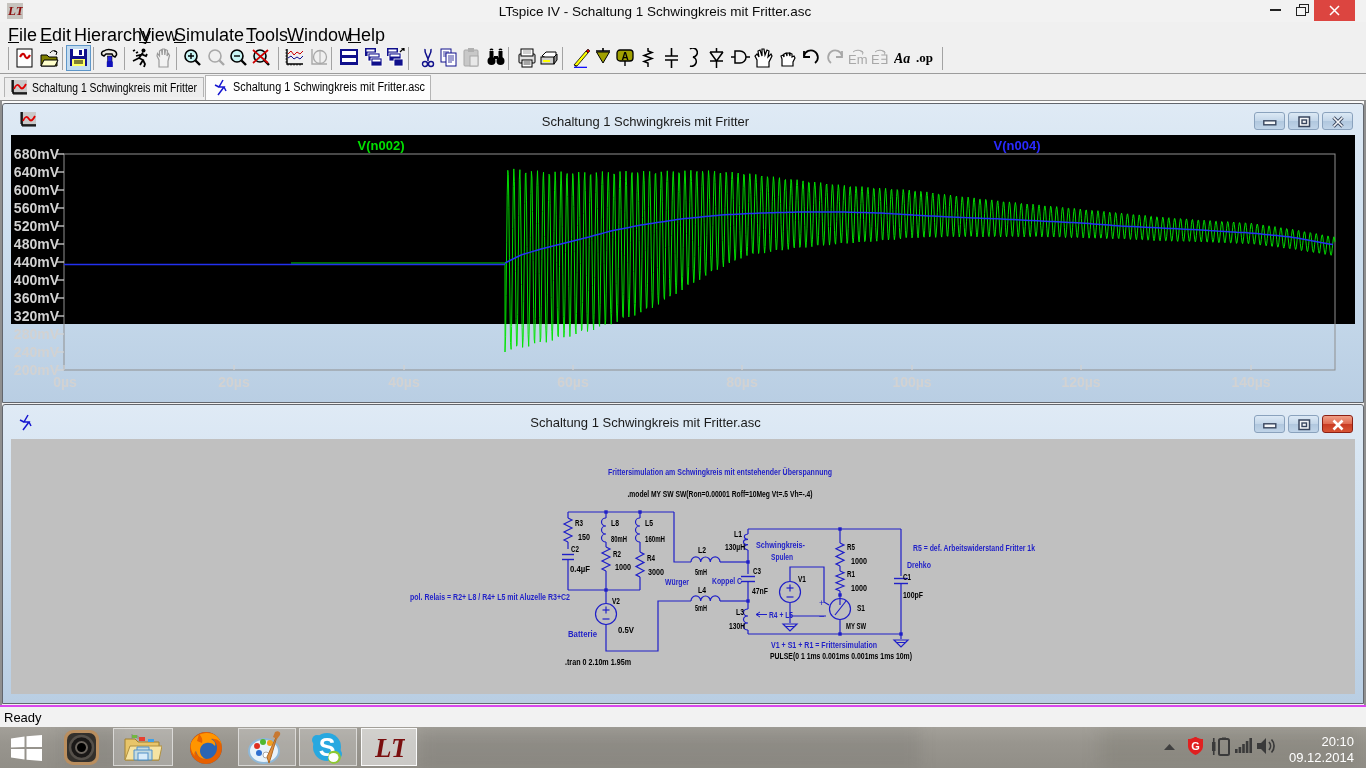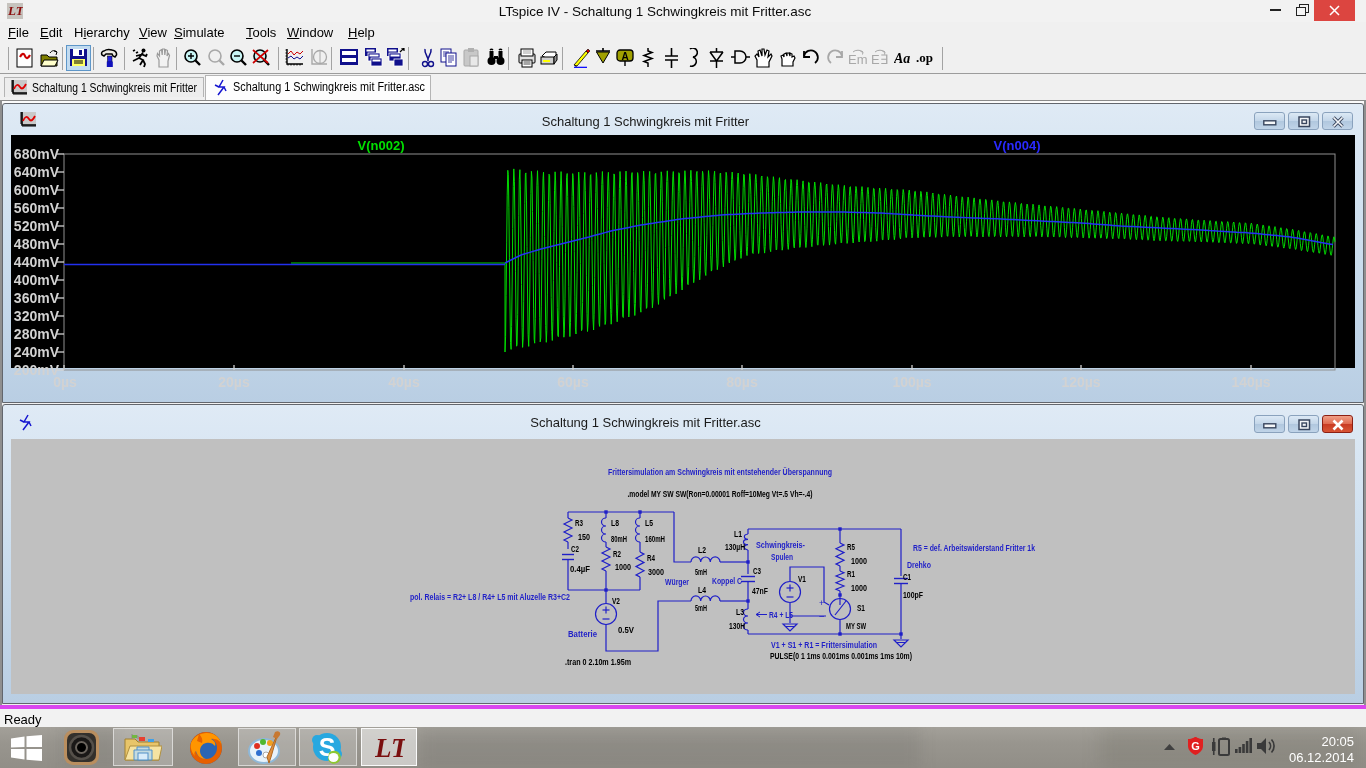--- a/index.html
+++ b/index.html
@@ -5,44 +5,44 @@
 * { margin:0; padding:0; box-sizing:border-box; }
 html,body { width:1366px; height:768px; overflow:hidden; font-family:"Liberation Sans",sans-serif; }
 #root { position:relative; width:1366px; height:768px; background:#f0f0f0; }
 .abs { position:absolute; }
 
 #titlebar { left:0; top:0; width:1366px; height:22px; background:#f2f2f2; }
 #titletext { left:0; top:4px; width:1310px; text-align:center; font-size:13.5px; color:#0a0a0a; }
 #closebtn { left:1314px; top:0; width:41px; height:21px; background:#dc4540; }
 #closebtn svg { position:absolute; left:15px; top:5px; }
 
-#menubar { left:0; top:22px; width:1366px; height:22px; background:#f0f0f0; font-size:13px; color:#000; }
+#menubar { left:0; top:22px; width:1366px; height:22px; background:#f0f0f0; font-size:18px; color:#000; }
 .mi { position:absolute; top:3px; }
 .mi u { text-decoration:underline; }
 
 #toolbar { left:0; top:44px; width:1366px; height:30px; background:#f0f0f0; border-bottom:1px solid #9c9c9c; }
 .ti { position:absolute; top:4px; }
 .tsep { position:absolute; top:3px; width:1px; height:23px; background:#a3a3a3; }
 
 #tabbar { left:0; top:75px; width:1366px; height:25px; background:#f0f0f0; }
 #tab1 { left:4px; top:2px; width:200px; height:20px; background:#ededed; border:1px solid #b4b4b4; border-bottom:none; }
 #tab2 { left:205px; top:0px; width:226px; height:25px; background:#fdfdfd; border:1px solid #b4b4b4; border-bottom:none; }
 #mditop { left:0; top:100px; width:1366px; height:3px; background:#fbfbfb; border-top:1px solid #8a8a8a; }
 
 .mdiwin { border:1px solid #62666d; border-radius:3px 3px 0 0; background:linear-gradient(180deg,#dfeaf5 0%,#cddfef 45%,#b9cee3 100%); }
 #wavewin { left:2px; top:103px; width:1362px; height:300px; }
 #schemwin { left:2px; top:404px; width:1362px; height:300px; }
 .mdititle { position:absolute; left:0; top:0; width:1285px; text-align:center; font-size:13px; color:#1a1a1a; }
 .mdibtn { position:absolute; width:31px; height:18px; border:1px solid #8aa2bd; border-radius:3px; background:linear-gradient(180deg,#dce9f5 0%,#c3d6e9 49%,#b0c7de 50%,#c0d4e8 100%); }
 .mdibtn svg { position:absolute; }
 .redbtn { background:linear-gradient(180deg,#f0a088 0%,#e06a50 49%,#c83a22 50%,#d85535 100%); border:1px solid #8c2014; }
-#waveplot { position:absolute; left:8px; top:31px; width:1344px; height:233px; background:#000; }
+#waveplot { position:absolute; left:8px; top:31px; width:1344px; height:189px; background:#000; }
 #schemarea { position:absolute; left:8px; top:34px; width:1344px; height:255px; background:#c0c0c0; }
 
-#statusbar { left:0; top:705px; width:1366px; height:22px; background:#f2f2f2; border-top:4px solid #d946ef; font-size:13px; color:#000; }
+#statusbar { left:0; top:705px; width:1366px; height:22px; background:#f2f2f2; border-top:2px solid #d946ef; font-size:13px; color:#000; }
 #statusbar span { position:absolute; left:4px; top:3px; }
 
 #taskbar { left:0; top:727px; width:1366px; height:41px; background:linear-gradient(180deg,#a3a099 0%,#98958e 40%,#918e87 100%); overflow:hidden; }
 .tbtn { position:absolute; top:1px; height:38px; border:1px solid rgba(255,255,255,0.55); background:rgba(235,235,235,0.25); }
 .tray { position:absolute; color:#fff; }
 </style>
 </head>
 <body>
 <div id="root">
   <div id="titlebar" class="abs"></div>
@@ -602,16 +602,16 @@
           <rect x="3.6" y="9" width="2.6" height="6"></rect>
           <rect x="7.2" y="6" width="2.6" height="9"></rect>
           <rect x="10.8" y="3" width="2.6" height="12"></rect>
           <rect x="14.4" y="0" width="2.6" height="15"></rect>
         </g>
       </svg>
     <svg class="abs" style="left:1257px;top:10px" width="20" height="18">
         <path d="M0,6 L4,6 L9,1 L9,17 L4,12 L0,12 Z" fill="#3a3a3a"></path>
         <path d="M12,5 A6,6 0 0 1 12,13 M14.5,2.5 A9.5,9.5 0 0 1 14.5,15.5" stroke="#3a3a3a" stroke-width="1.7" fill="none"></path>
       </svg>
-    <div class="tray" style="left:1294px;top:7px;width:60px;text-align:right;font-size:13px">20:05</div>
-    <div class="tray" style="left:1280px;top:23px;width:74px;text-align:right;font-size:13px">06.12.2014</div>
+    <div class="tray" style="left:1294px;top:7px;width:60px;text-align:right;font-size:13px">20:10</div>
+    <div class="tray" style="left:1280px;top:23px;width:74px;text-align:right;font-size:13px">09.12.2014</div>
   </div>
 </div>
 
 </body></html>

